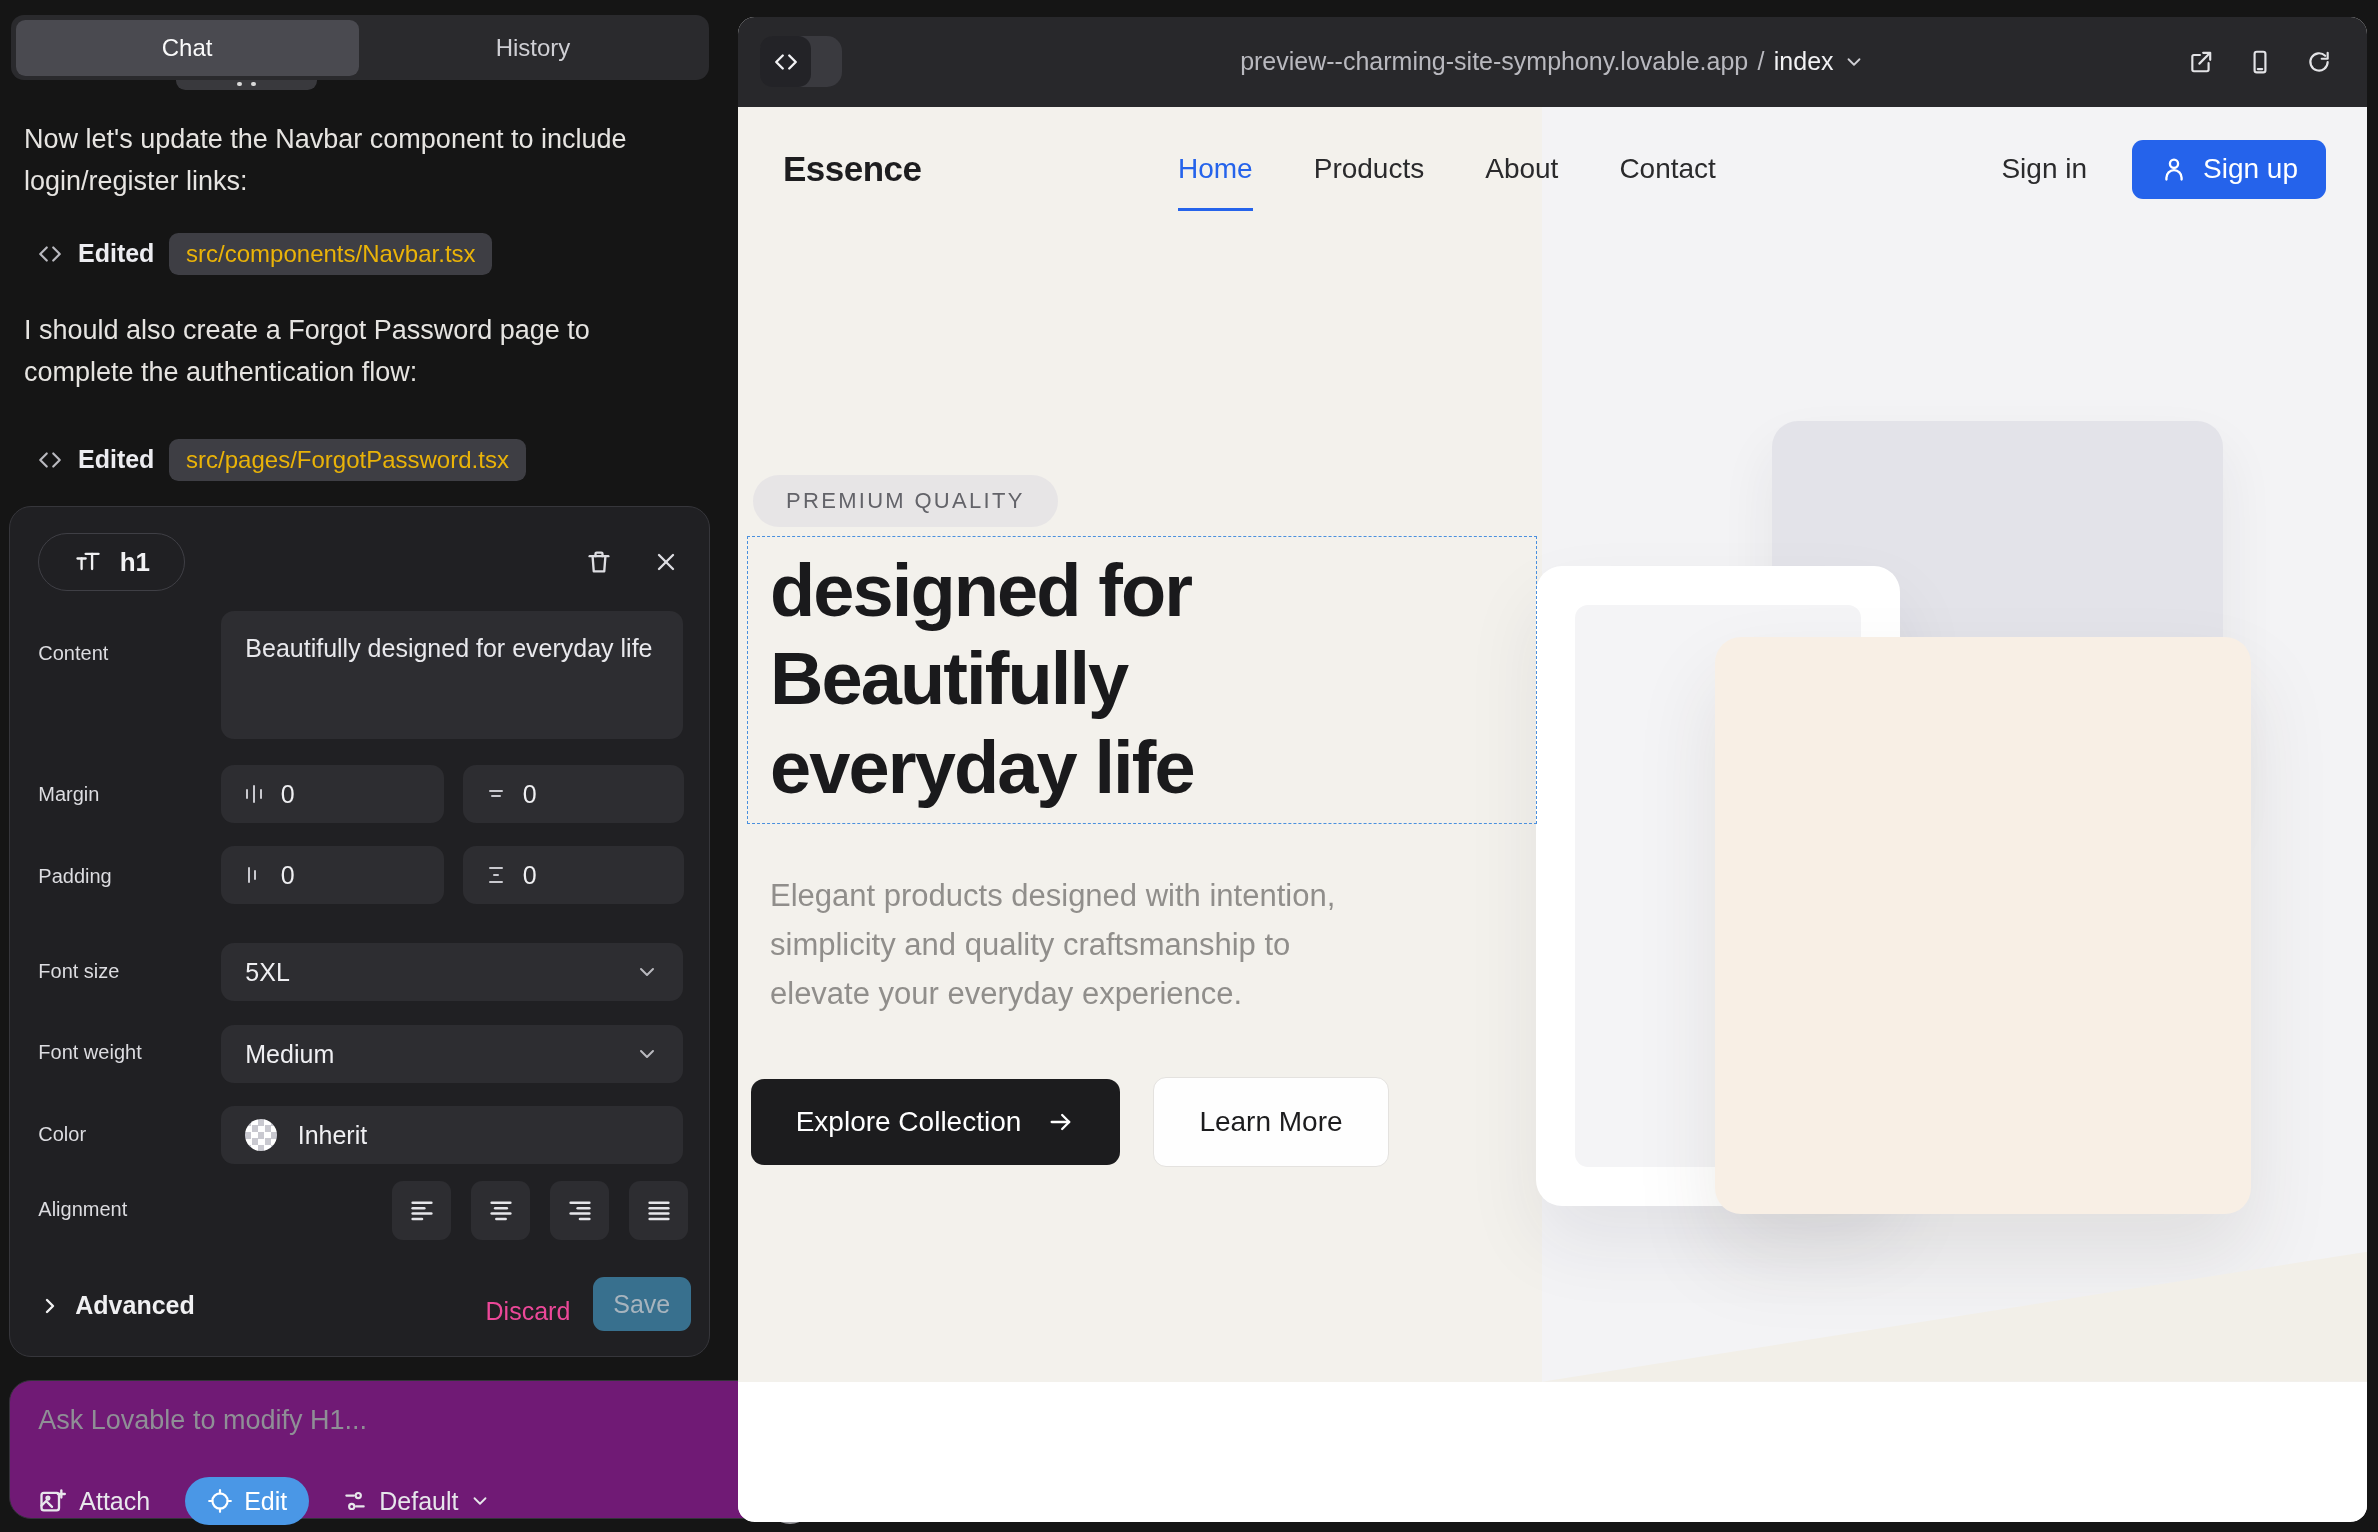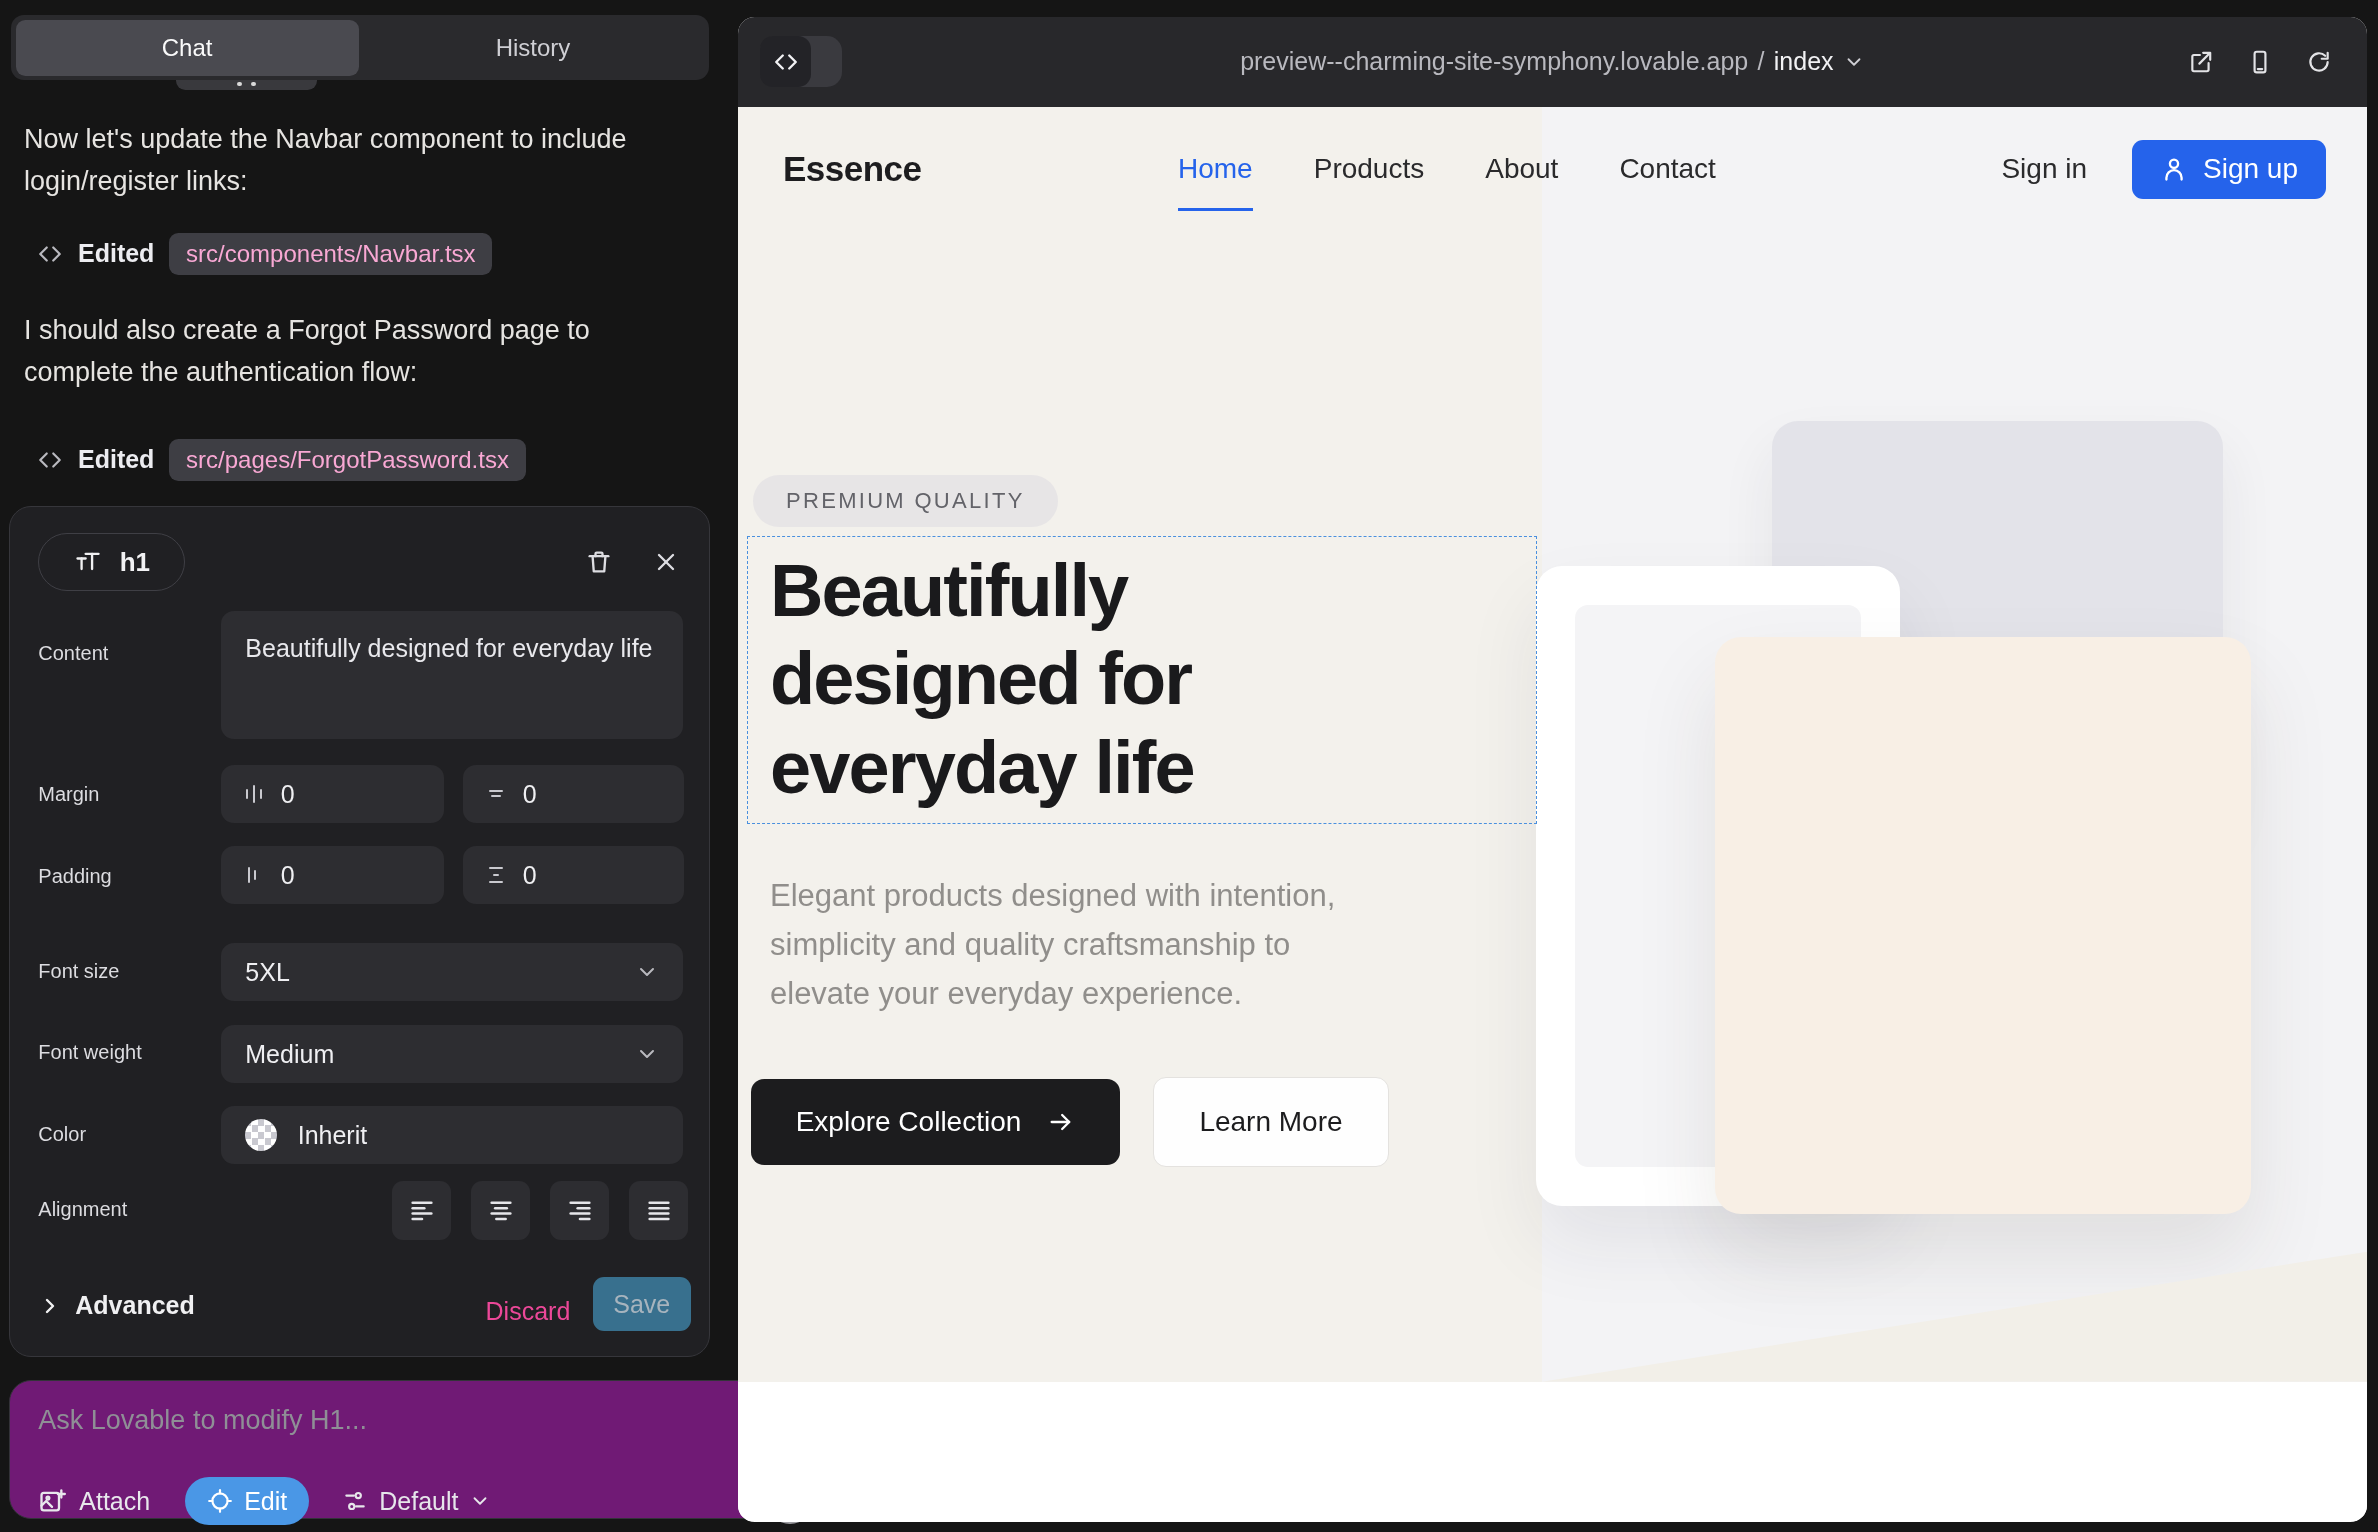--- a/index.html
+++ b/index.html
@@ -17,21 +17,21 @@
   .peek { position:absolute; left:176px; top:80px; width:141px; height:10.2px; background:#39393d;
           border-radius:0 0 9.3px 9.3px; display:flex; justify-content:center; gap:9.3px; padding-top:1.9px; }
   .peek i { width:4.6px; height:4.6px; border-radius:50%; background:#d9d9d9; }
 
   .msg { position:absolute; left:24px; width:655px; font-size:27px; line-height:1.55; color:#e6e4e1; }
   .msg1 { top:119px; } .msg2 { top:310px; }
   .edited { position:absolute; left:37px; height:43px; display:flex; align-items:center; gap:15px; }
   .edited1 { top:232px; } .edited2 { top:438px; }
   .edited .lbl { font-size:25px; font-weight:700; color:#ececf0; }
   .codebadge { height:42px; display:flex; align-items:center; padding:0 16.7px; background:#3e3e44;
-               border-radius:9.3px; font-size:24px; color:#f9a8d4; }
+               border-radius:9.3px; font-size:24px; color:#eab308; }
   .icon-dim { color:#b9b9bf; }
 
   
   .editor { position:absolute; left:9.3px; top:506px; width:701px; height:851px; background:#202023;
             border:0.9px solid #36363b; border-radius:22px; }
   .tagpill { position:absolute; left:28px; top:26px; width:147px; height:58px; border:0.9px solid #3f3f45;
              border-radius:29px; display:flex; align-items:center; justify-content:center; gap:18px; color:#f0f0f2; }
   .tagpill .tg { font-size:26px; font-weight:600; color:#f2f2f4; }
   .hbtn { position:absolute; top:35px; width:39px; height:39px; display:flex; align-items:center; justify-content:center; color:#dddde2; }
   .hbtn.trash { right:91px; } .hbtn.close { right:24px; }
@@ -443,22 +443,22 @@
             </span>
             <span>Sign up</span>
           </span>
         </div>
       </header>
 
       <div class="qbadge">PREMIUM QUALITY</div>
 
       <div class="selbox-h1"></div>
       <h1 class="hero-h1">
+        <span style="display:block">designed for</span>
         <span style="display:block">Beautifully</span>
-        <span style="display:block">designed for</span>
         <span style="display:block">everyday life</span>
       </h1>
 
       <p class="hero-p">Elegant products designed with intention, simplicity and quality craftsmanship to elevate your everyday experience.</p>
 
       <div class="cta-dark">
         <span>Explore Collection</span>
         <span>
           <svg width="28" height="28" viewBox="0 0 24 24" fill="none" stroke="currentColor" stroke-width="2" stroke-linecap="round" stroke-linejoin="round">
               <path d="M4 12h15"></path>

